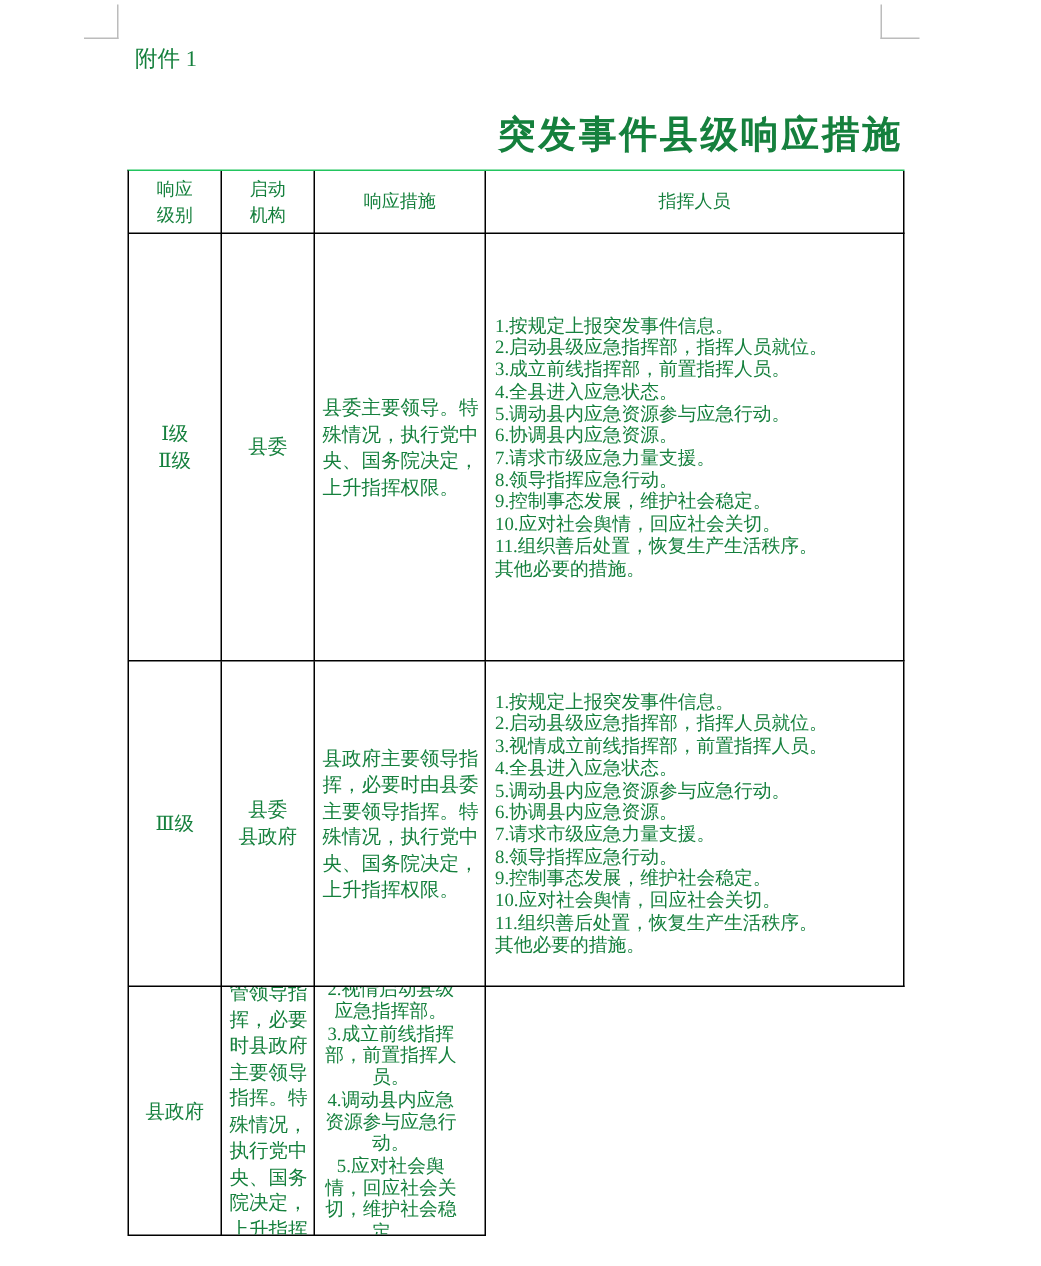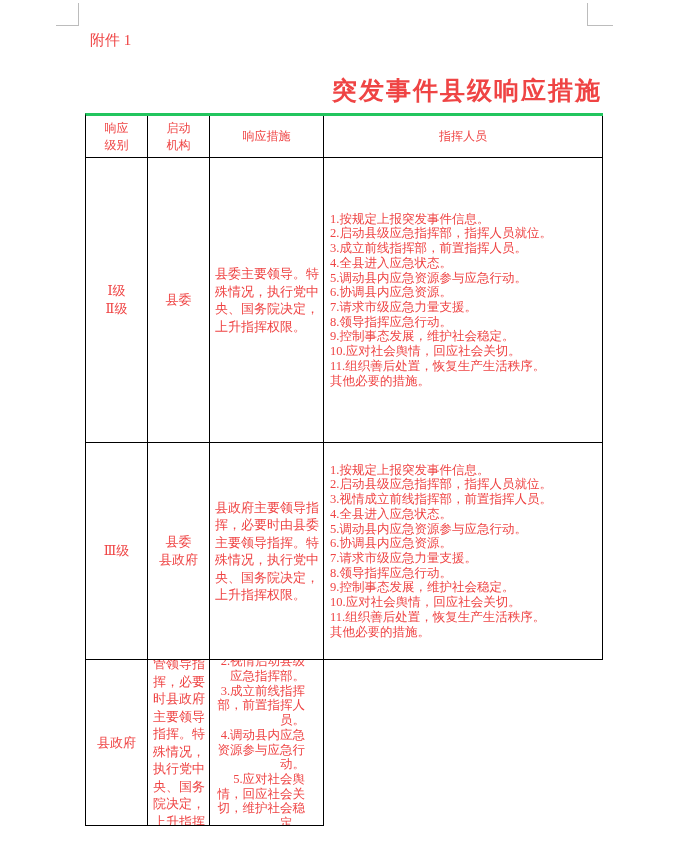--- a/index.html
+++ b/index.html
@@ -2,21 +2,21 @@
 <html><head>
 <meta charset="utf-8">
 <style>
   html, body { margin: 0; padding: 0; background: #ffffff; }
   .page {
     position: relative;
     width: 630px;
     height: 844px;
     background: #ffffff;
     font-family: "Liberation Serif", "DejaVu Serif", serif;
-    color: #ef4444;
+    color: #15803d;
     overflow: hidden;
   }
 
   
   .mark-left {
     position: absolute; left: 56px; top: 3px;
     width: 22px; height: 22px;
     border-right: 1px solid #bcbcbc;
     border-bottom: 1px solid #bcbcbc;
   }
@@ -39,21 +39,21 @@
     line-height: 30px;
     white-space: nowrap;
   }
 
   .doc-table {
     position: absolute; left: 85px; top: 113px;
     display: grid;
     grid-template-columns: 62px 62px 114px 279px;
     grid-template-rows: 42px 285px 217px 166px;
     border-left: 1px solid #000;
-    border-top: 3px solid #22c55e;
+    border-top: 1px solid #22c55e;
     box-sizing: content-box;
   }
   .cell {
     border-right: 1px solid #000;
     border-bottom: 1px solid #000;
     display: flex;
     flex-direction: column;
     justify-content: center;
     align-items: center;
     box-sizing: border-box;
@@ -69,21 +69,21 @@
     padding: 0 4px 0 5px;
     font-size: 13px; line-height: 17.5px;
     text-align: justify; text-justify: inter-ideograph;
   }
   .commander-cell .ctext { width: 100%; }
 
   .measures-cell {
     align-items: flex-start;
     padding-left: 6px; padding-right: 18px;
     font-size: 12.5px; line-height: 14.7px;
-    text-align: right;
+    text-align: center;
   }
 </style>
 </head>
 <body>
 
 <div class="page">
 
   <div class="mark-left"></div>
   <div class="mark-right"></div>
 

